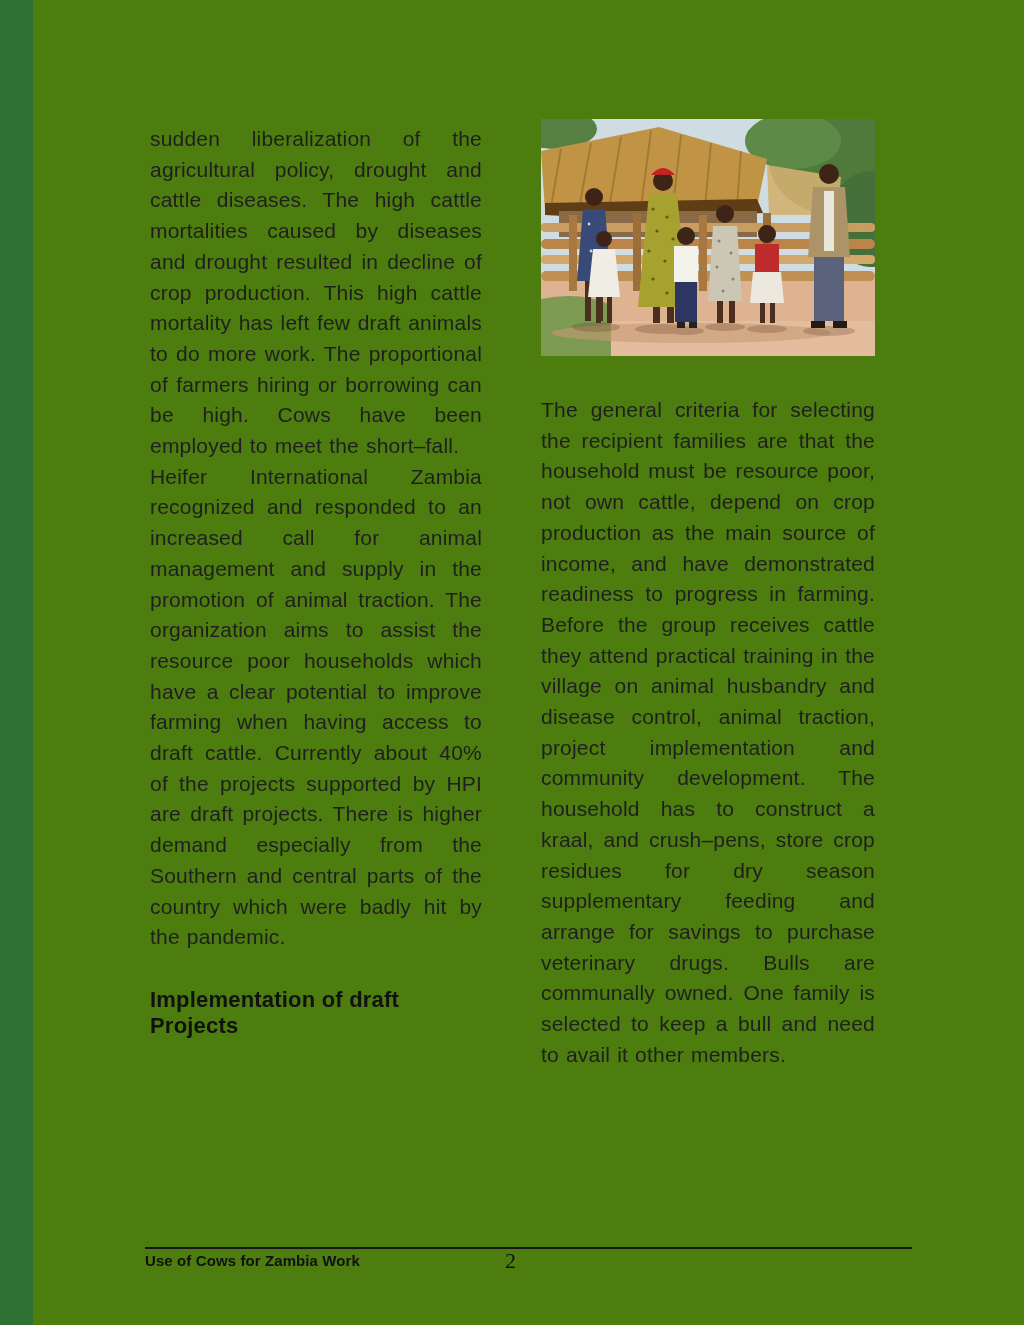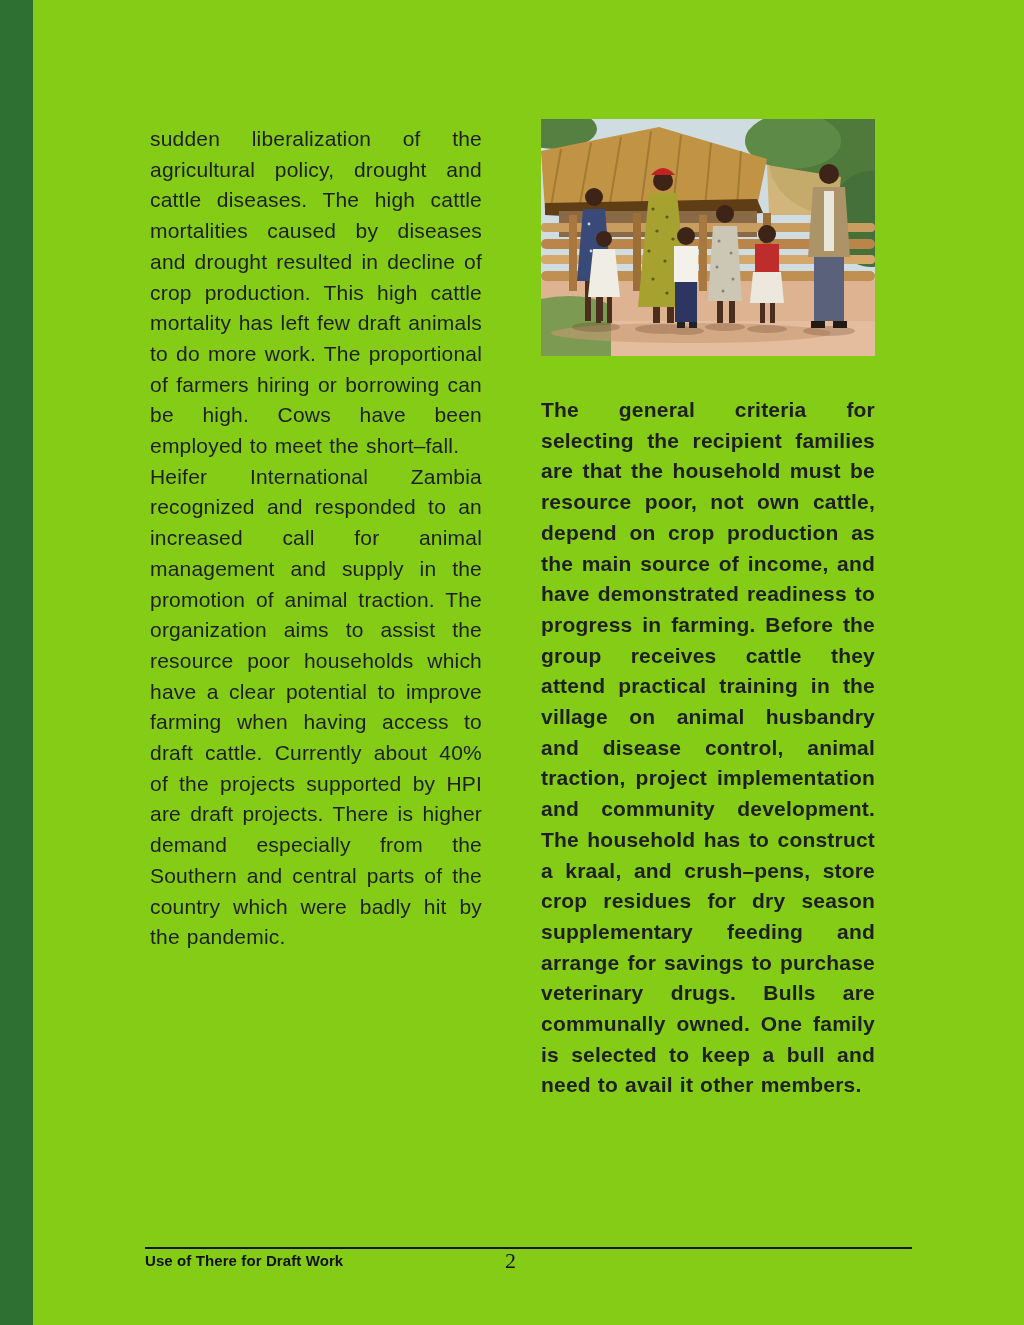--- a/index.html
+++ b/index.html
@@ -1,41 +1,40 @@
 <!DOCTYPE html>
 <html><head>
 <meta charset="utf-8">
 <style>
   * { margin: 0; padding: 0; box-sizing: border-box; }
   html, body { background: #ffffff; }
   .page {
     position: relative;
     width: 1024px;
     height: 1325px;
-    background: #84cc16;
+    background: #4d7c0f;
     font-family: "Liberation Sans", sans-serif;
     color: #1f1f1f;
     overflow: hidden;
   }
   .edge-strip {
     position: absolute;
     left: 0; top: 0;
     width: 33px; height: 100%;
     background: #2e7031;
   }
   .col-left {
     position: absolute;
     left: 150px; top: 124px;
     width: 332px;
   }
   .col-right {
     position: absolute;
     left: 541px; top: 119px;
     width: 334px;
-    font-weight: bold;
   }
   .body-text {
     font-size: 21px;
     line-height: 30.7px;
     text-align: justify;
     text-justify: inter-word;
     letter-spacing: 0.2px;
     word-spacing: 1px;
   }
   .col-left .body-text + .body-text { }
@@ -79,20 +78,21 @@
 </head>
 <body>
 
 <div class="page">
 
   <div class="edge-strip"></div>
 
   <section class="col-left">
     <p class="body-text">sudden liberalization of the agricultural policy, drought and cattle diseases. The high cattle mortalities caused by diseases and drought resulted in decline of crop production. This high cattle mortality has left few draft animals to do more work. The proportional of farmers hiring or borrowing can be high. Cows have been employed to meet the short–fall.</p>
     <p class="body-text">Heifer International Zambia recognized and responded to an increased call for animal management and supply in the promotion of animal traction. The organization aims to assist the resource poor households which have a clear potential to improve farming when having access to draft cattle. Currently about 40% of the projects supported by HPI are draft projects. There is higher demand especially from the Southern and central parts of the country which were badly hit by the pandemic.</p>
+    <h2 class="section-heading">Implementation of draft Projects</h2>
   </section>
 
   <section class="col-right">
 
     <figure class="photo">
       <svg viewBox="0 0 334 237" width="334" height="237" xmlns="http://www.w3.org/2000/svg">
 
         <rect x="0" y="0" width="334" height="237" fill="#cfdde2"></rect>
 
         <g>
@@ -228,17 +228,17 @@
             <rect x="292" y="202" width="14" height="7" fill="#241a12"></rect>
           </g>
         </g>
       </svg>
     </figure>
 
     <p class="body-text">The general criteria for selecting the recipient families are that the household must be resource poor, not own cattle, depend on crop production as the main source of income, and have demonstrated readiness to progress in farming. Before the group receives cattle they attend practical training in the village on animal husbandry and disease control, animal traction, project implementation and community development. The household has to construct a kraal, and crush–pens, store crop residues for dry season supplementary feeding and arrange for savings to purchase veterinary drugs. Bulls are communally owned. One family is selected to keep a bull and need to avail it other members.</p>
   </section>
 
   <footer class="page-footer">
-    <span class="footer-title">Use of There for Draft Work</span>
+    <span class="footer-title">Use of Cows for Zambia Work</span>
     <span class="footer-page-number">2</span>
   </footer>
 
 </div>
 
 </body></html>

